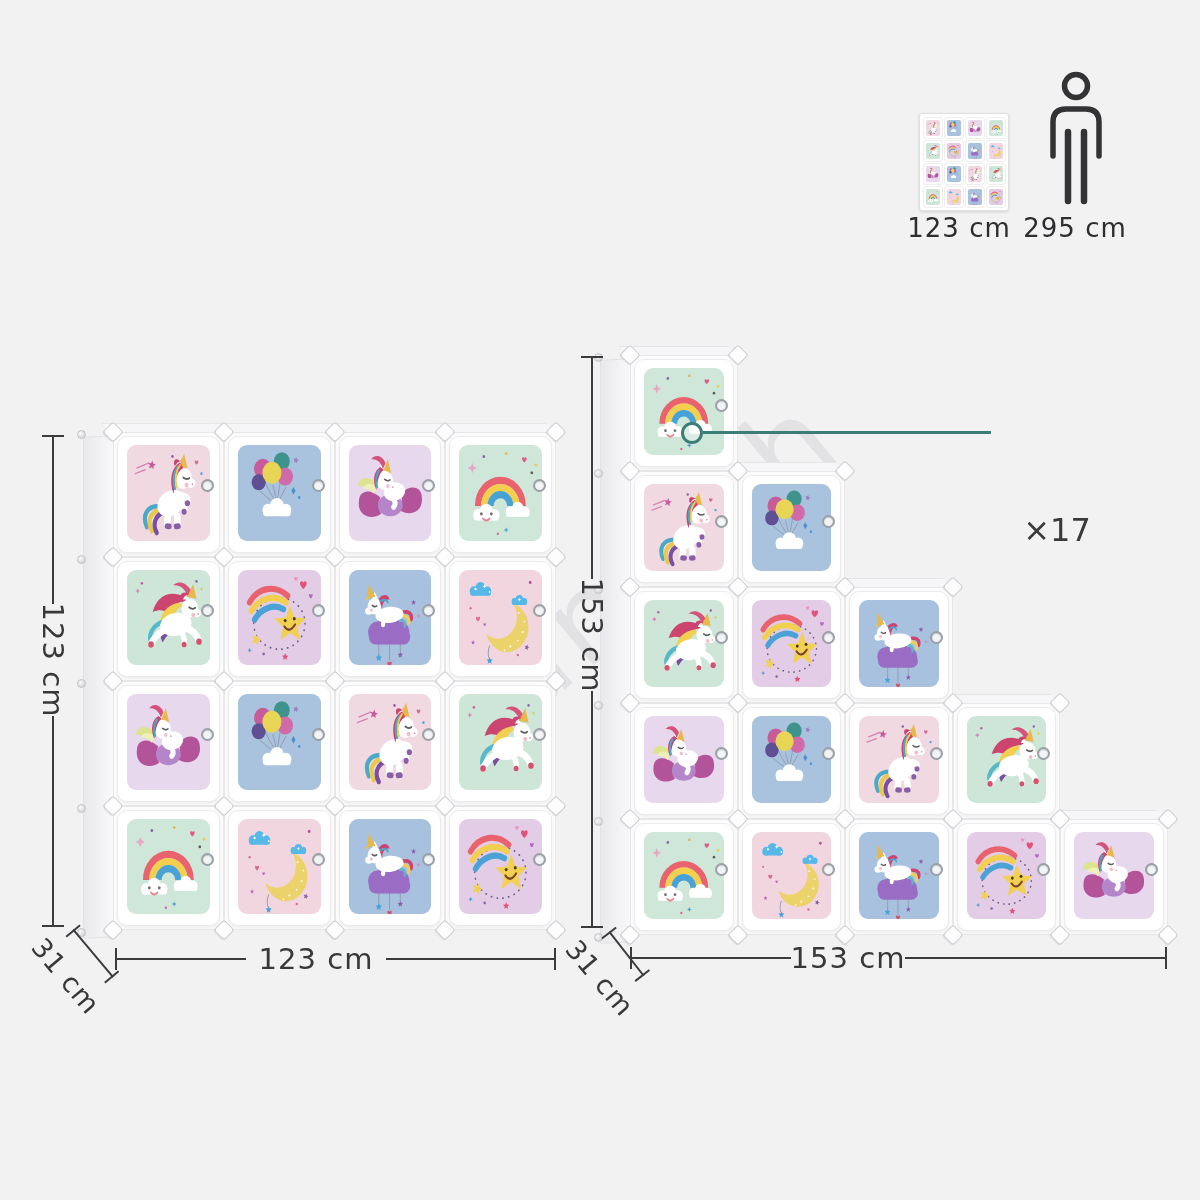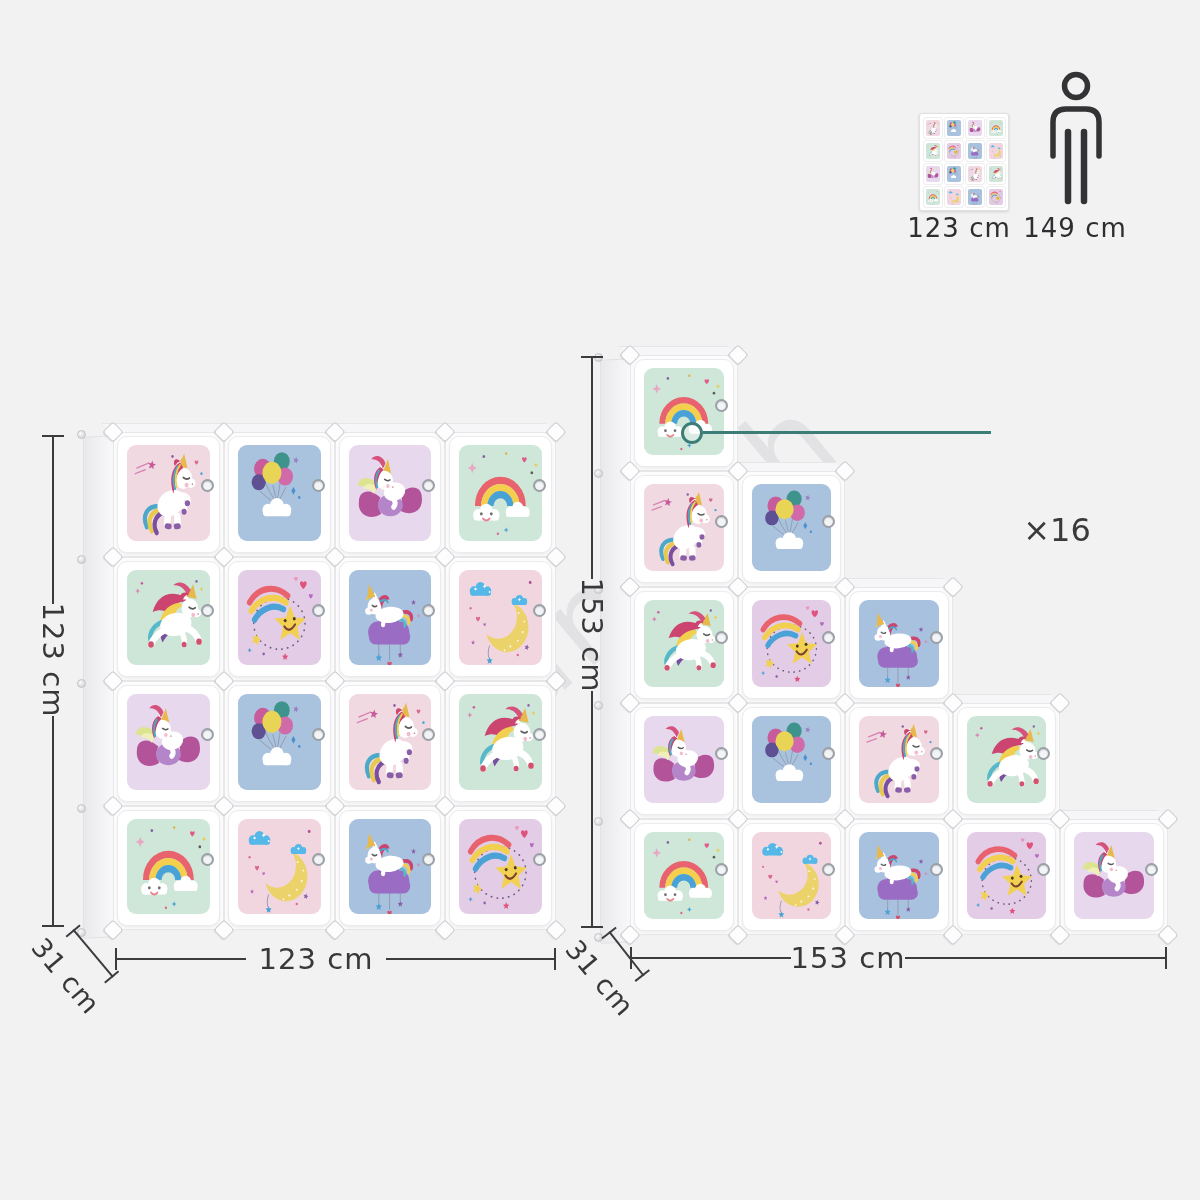--- a/index.html
+++ b/index.html
@@ -1697,25 +1697,25 @@
     </div>
   <div class="ref-label" style="left:959px;top:228px">123 cm</div>
   <svg class="person" viewBox="0 0 56 136">
     <g fill="none" stroke="#333336" stroke-linecap="round">
       <circle cx="28" cy="16" r="11.5" stroke-width="5.5"></circle>
       <path d="M5 86 L5 52 Q5 39 18 39 L38 39 Q51 39 51 52 L51 86" stroke-width="5.5"></path>
       <path d="M20 62 L20 131" stroke-width="6.5"></path>
       <path d="M36 62 L36 131" stroke-width="6.5"></path>
     </g>
   </svg>
-  <div class="ref-label" style="left:1075px;top:228px">149 cm</div>
+  <div class="ref-label" style="left:1075px;top:228px">295 cm</div>
 
   <div class="callout-line"></div>
   <div class="callout-ring"></div>
-  <div class="badge-count">×16</div>
+  <div class="badge-count">×17</div>
 
   <div class="seg" style="left:42px;top:435px;width:22px;height:2px"></div>
   <div class="seg" style="left:52px;top:436px;width:2px;height:168px"></div>
   <div class="dim-label-v" style="left:53px;top:660px">123 cm</div>
   <div class="seg" style="left:52px;top:716px;width:2px;height:211px"></div>
   <div class="seg" style="left:42px;top:925px;width:22px;height:2px"></div>
 
   <div class="seg" style="left:115px;top:948px;width:2px;height:22px"></div>
   <div class="seg" style="left:116px;top:958px;width:130px;height:2px"></div>
   <div class="dim-label" style="left:316px;top:959px">123 cm</div>

